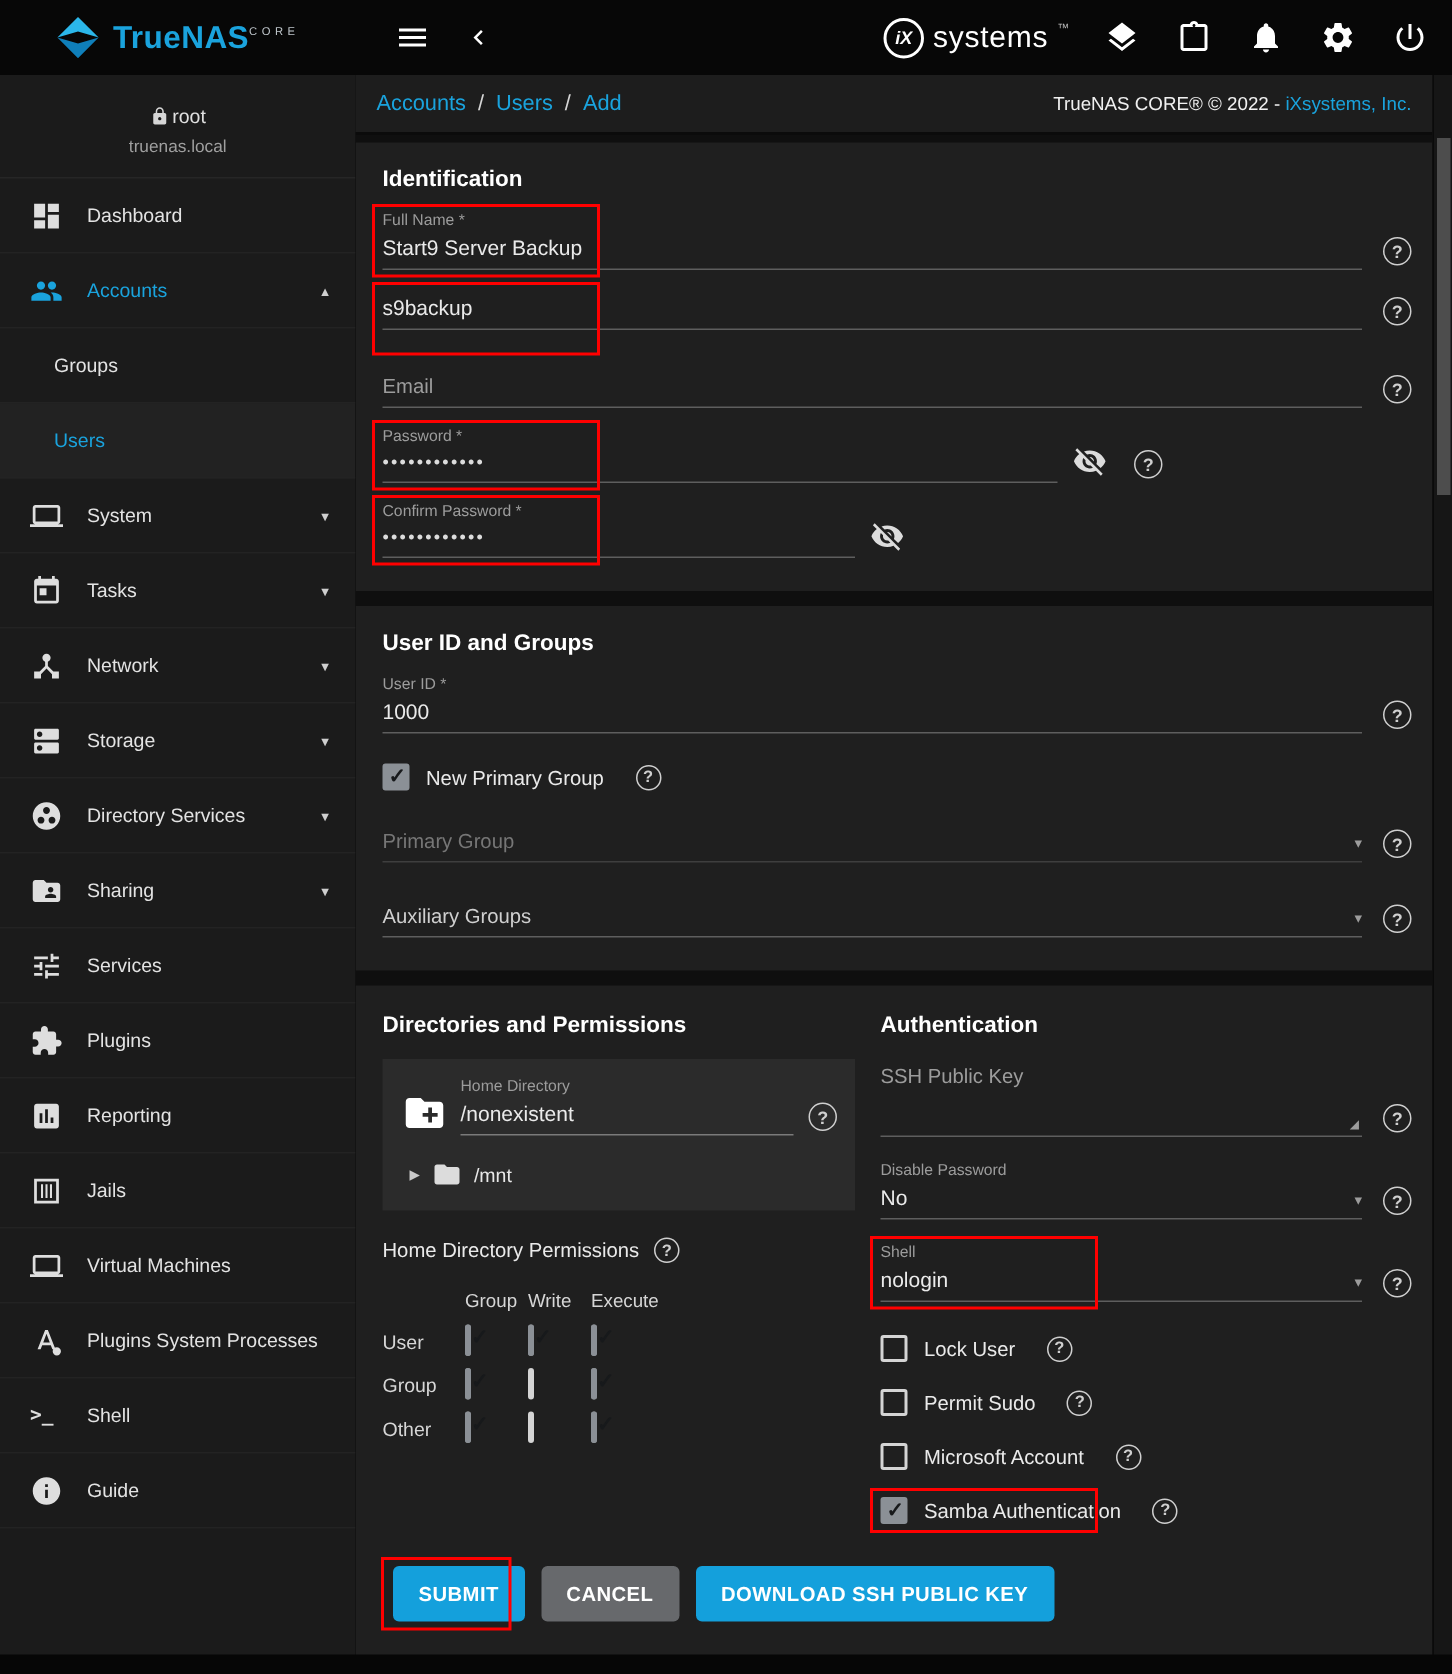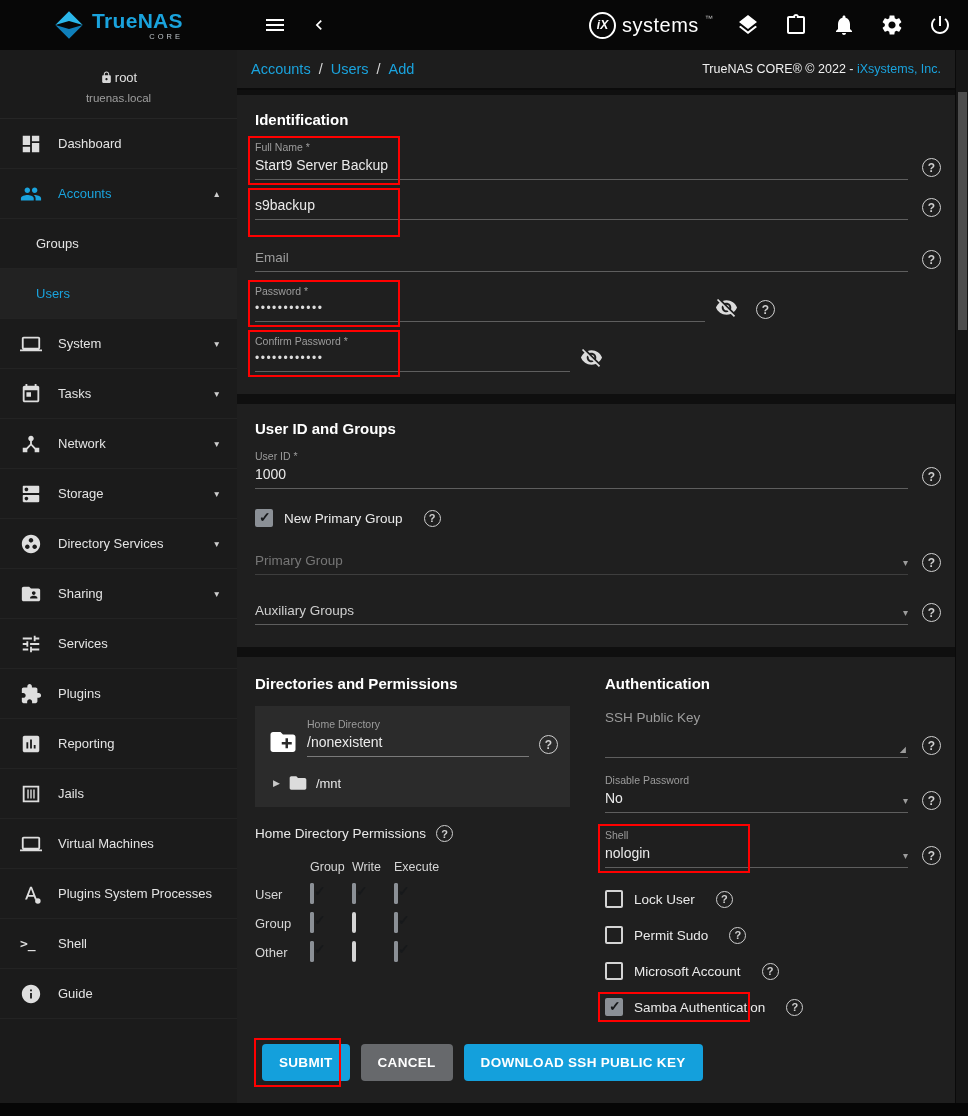--- a/index.html
+++ b/index.html
@@ -4,21 +4,21 @@
 <style>
   * { margin:0; padding:0; box-sizing:border-box; }
   html,body { width:968px; height:1116px; background:#060606; font-family:"Liberation Sans", sans-serif; }
   .app { position:relative; width:968px; height:1116px; background:#0f0f0f; overflow:hidden; color:#e8e8e8; }
 
   
   .topbar { position:absolute; top:0; left:0; width:968px; height:50px; background:#070707; display:flex; align-items:center; z-index:6; }
   .topbar-left { width:237px; display:flex; justify-content:center; align-items:center; }
   .logo { display:flex; align-items:center; gap:8px; }
   .logo-mark { width:30px; height:30px; }
-  .logo-text { display:flex; flex-direction:column; line-height:1; }
+  .logo-text { display:flex; line-height:1; }
   .logo-name { font-size:21px; font-weight:bold; color:#1aa3dd; letter-spacing:.3px; }
   .logo-core { font-size:7.5px; letter-spacing:3px; color:#bfc6cb; text-align:right; margin-top:2px; }
   .topbar-main { flex:1; display:flex; align-items:center; padding:0 16px 0 26px; position:relative; height:100%; }
   .tb-icon { width:24px; height:24px; color:#ffffff; cursor:pointer; display:inline-flex; }
   .tb-icon svg { width:100%; height:100%; }
   .tb-back { margin-left:22px; width:20px; height:20px; }
   .ixlogo { position:absolute; left:352px; top:0; height:50px; display:flex; align-items:center; gap:6px; }
   .ixcircle { width:27px; height:27px; border:2.5px solid #fff; border-radius:50%; display:flex; align-items:center; justify-content:center; font-size:12px; font-style:italic; font-weight:bold; color:#fff; }
   .ixtext { font-size:20px; color:#fff; letter-spacing:.5px; }
   .ixtm { font-size:8px; color:#bbb; align-self:flex-start; margin-top:14px; }
@@ -70,21 +70,21 @@
   .eye svg { width:100%; height:100%; }
   .hl { position:absolute; border:2px solid #ff0000; pointer-events:none; z-index:3; }
 
   
   .cbrow { position:relative; display:flex; align-items:center; gap:11px; font-size:13.5px; color:#eaeaea; }
   .cb { width:18px; height:18px; flex:none; border:2px solid #d4d4d4; border-radius:2px; background:transparent; position:relative; cursor:pointer; }
   .cb.checked { background:#8b9096; border-color:#8b9096; }
   .cb.checked::after { content:"✓"; color:#17191b; font-weight:bold; font-size:14px; position:absolute; top:-2px; left:2px; }
 
   
-  .cols { display:flex; gap:35px; margin-top:2px; }
+  .cols { display:flex; gap:17px; margin-top:2px; }
   .col-left { width:315px; flex:none; }
   .col-right { flex:1; min-width:0; }
   .homedir-panel { background:#2b2b2b; margin-top:14px; padding:12px 12px 14px; }
   .hd-row { display:flex; align-items:flex-end; }
   .folder-add { width:32px; height:30px; color:#fff; margin-right:8px; }
   .folder-add svg { width:32px; height:30px; }
   .homedir-panel .help { margin-left:10px; }
   .tree-row { display:flex; align-items:center; gap:8px; margin-top:16px; padding-left:6px; cursor:pointer; }
   .tree-caret { font-size:9px; color:#c9c9c9; }
   .tree-row .icon-btn { width:20px; height:20px; }

